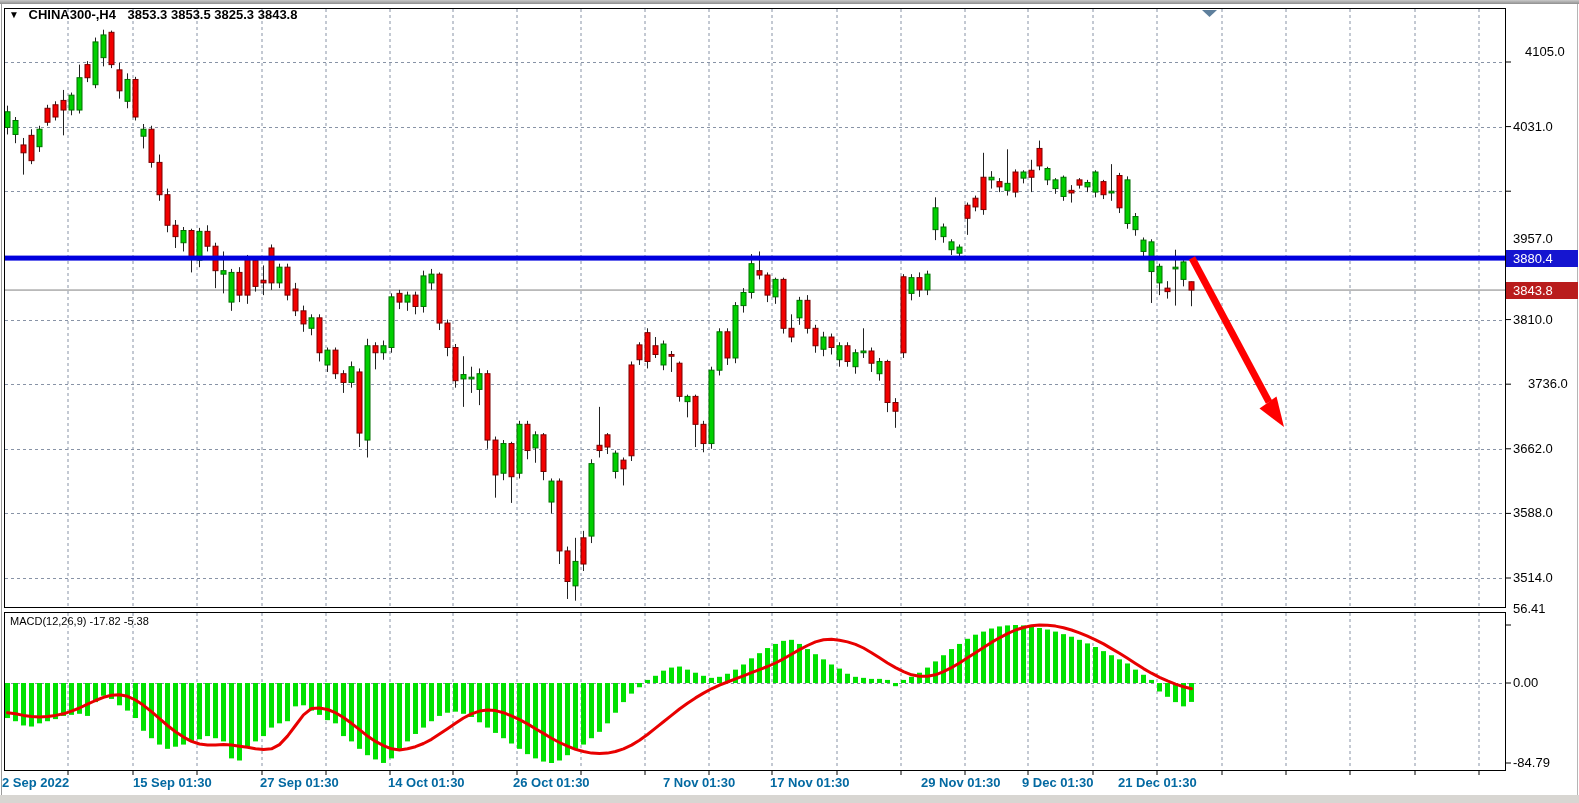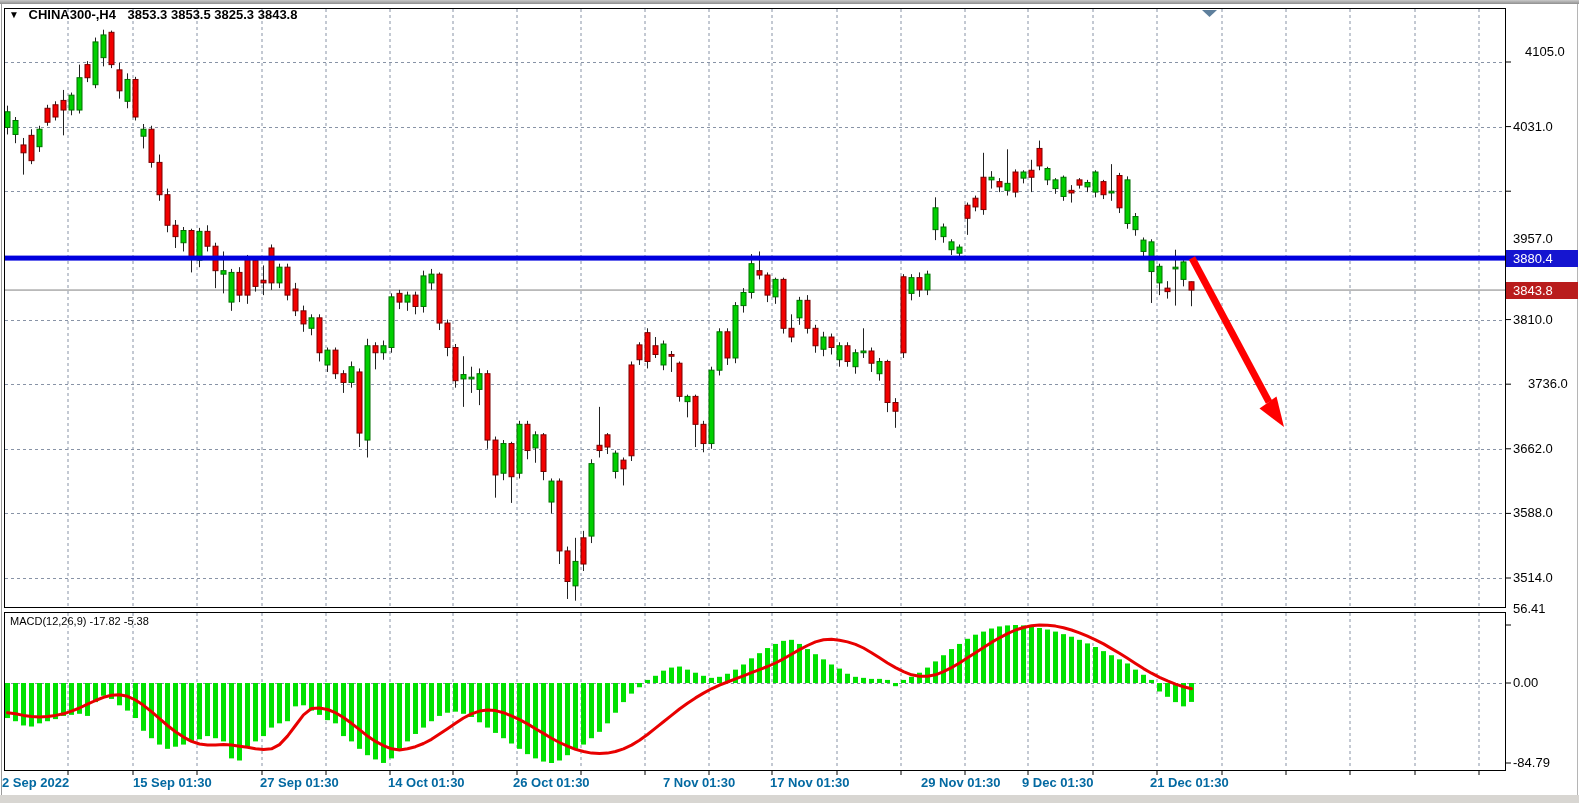--- a/index.html
+++ b/index.html
@@ -624,15 +624,15 @@
   <div id="time-axis">
       <div class="tlabel" style="left: 2px;">2 Sep 2022</div>
       <div class="tlabel" style="left: 133px;">15 Sep 01:30</div>
       <div class="tlabel" style="left: 260px;">27 Sep 01:30</div>
       <div class="tlabel" style="left: 388px;">14 Oct 01:30</div>
       <div class="tlabel" style="left: 513px;">26 Oct 01:30</div>
       <div class="tlabel" style="left: 643px; margin-left: 20px;">7 Nov 01:30</div>
       <div class="tlabel" style="left: 770px;">17 Nov 01:30</div>
       <div class="tlabel" style="left: 921px;">29 Nov 01:30</div>
       <div class="tlabel" style="left: 1022px;">9 Dec 01:30</div>
-      <div class="tlabel" style="left: 1150px;">21 Dec 01:30</div>
+      <div class="tlabel" style="left: 1118px;">21 Dec 01:30</div>
     </div>
 </div>
 
 </body></html>

